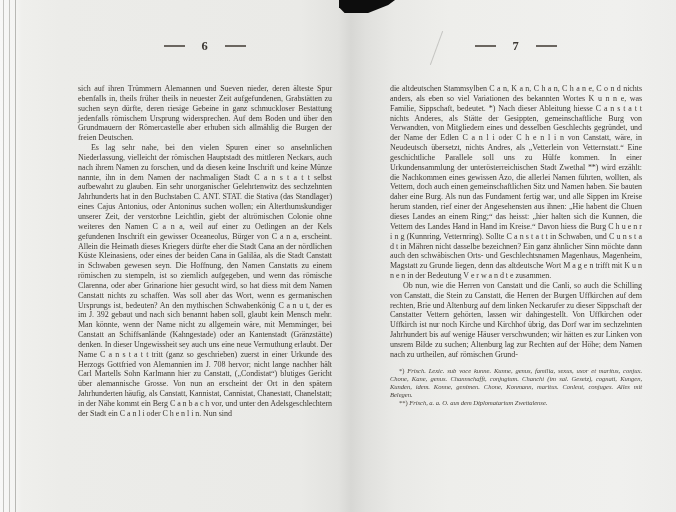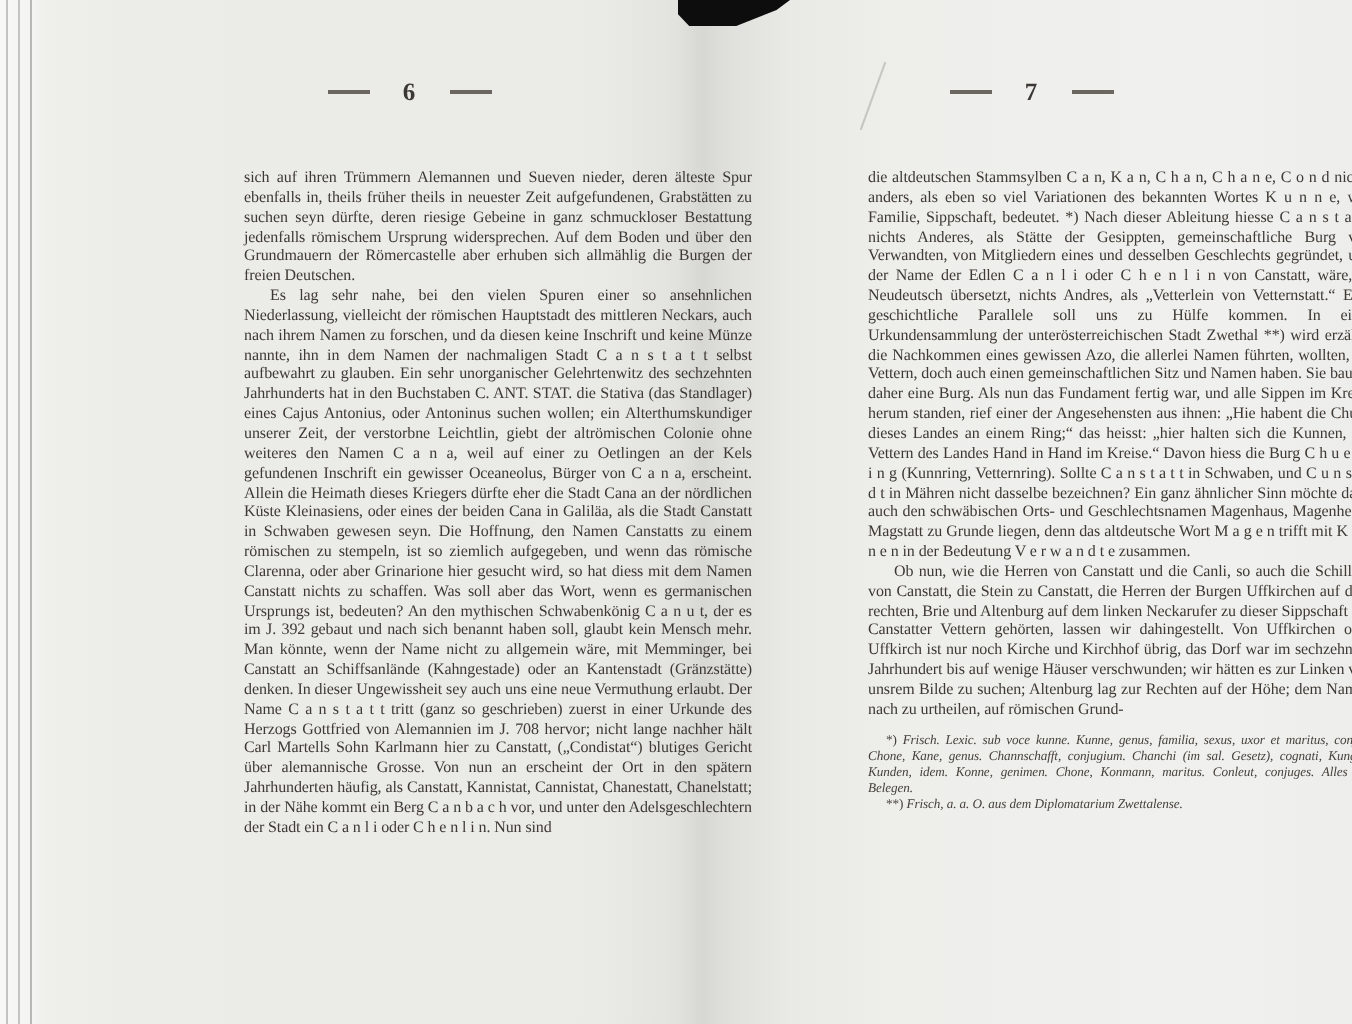--- a/index.html
+++ b/index.html
@@ -33,21 +33,20 @@
   .page-header .num{font-size:12.5px;font-weight:bold;letter-spacing:1px;}
   .header-rule{width:21px;height:1.4px;background:#6b6660;}
   .hdr-left{left:78px;width:254px;}
   .hdr-right{left:390px;width:252px;}
   .text-block{
     position:absolute;top:84px;
     color:#3e3933;
     font-size:8px;line-height:9.85px;
     text-align:justify;
     letter-spacing:-0.05px;
-    margin-left:44px;
   }
   .tb-left{left:78px;width:254px;}
   .tb-right{left:390px;width:252px;}
   .para{margin:0;}
   .para.indent{text-indent:13px;}
   .footnotes{
     margin-top:7px;
     font-size:6.6px;line-height:8.1px;
     font-style:italic;
     color:#45403a;

